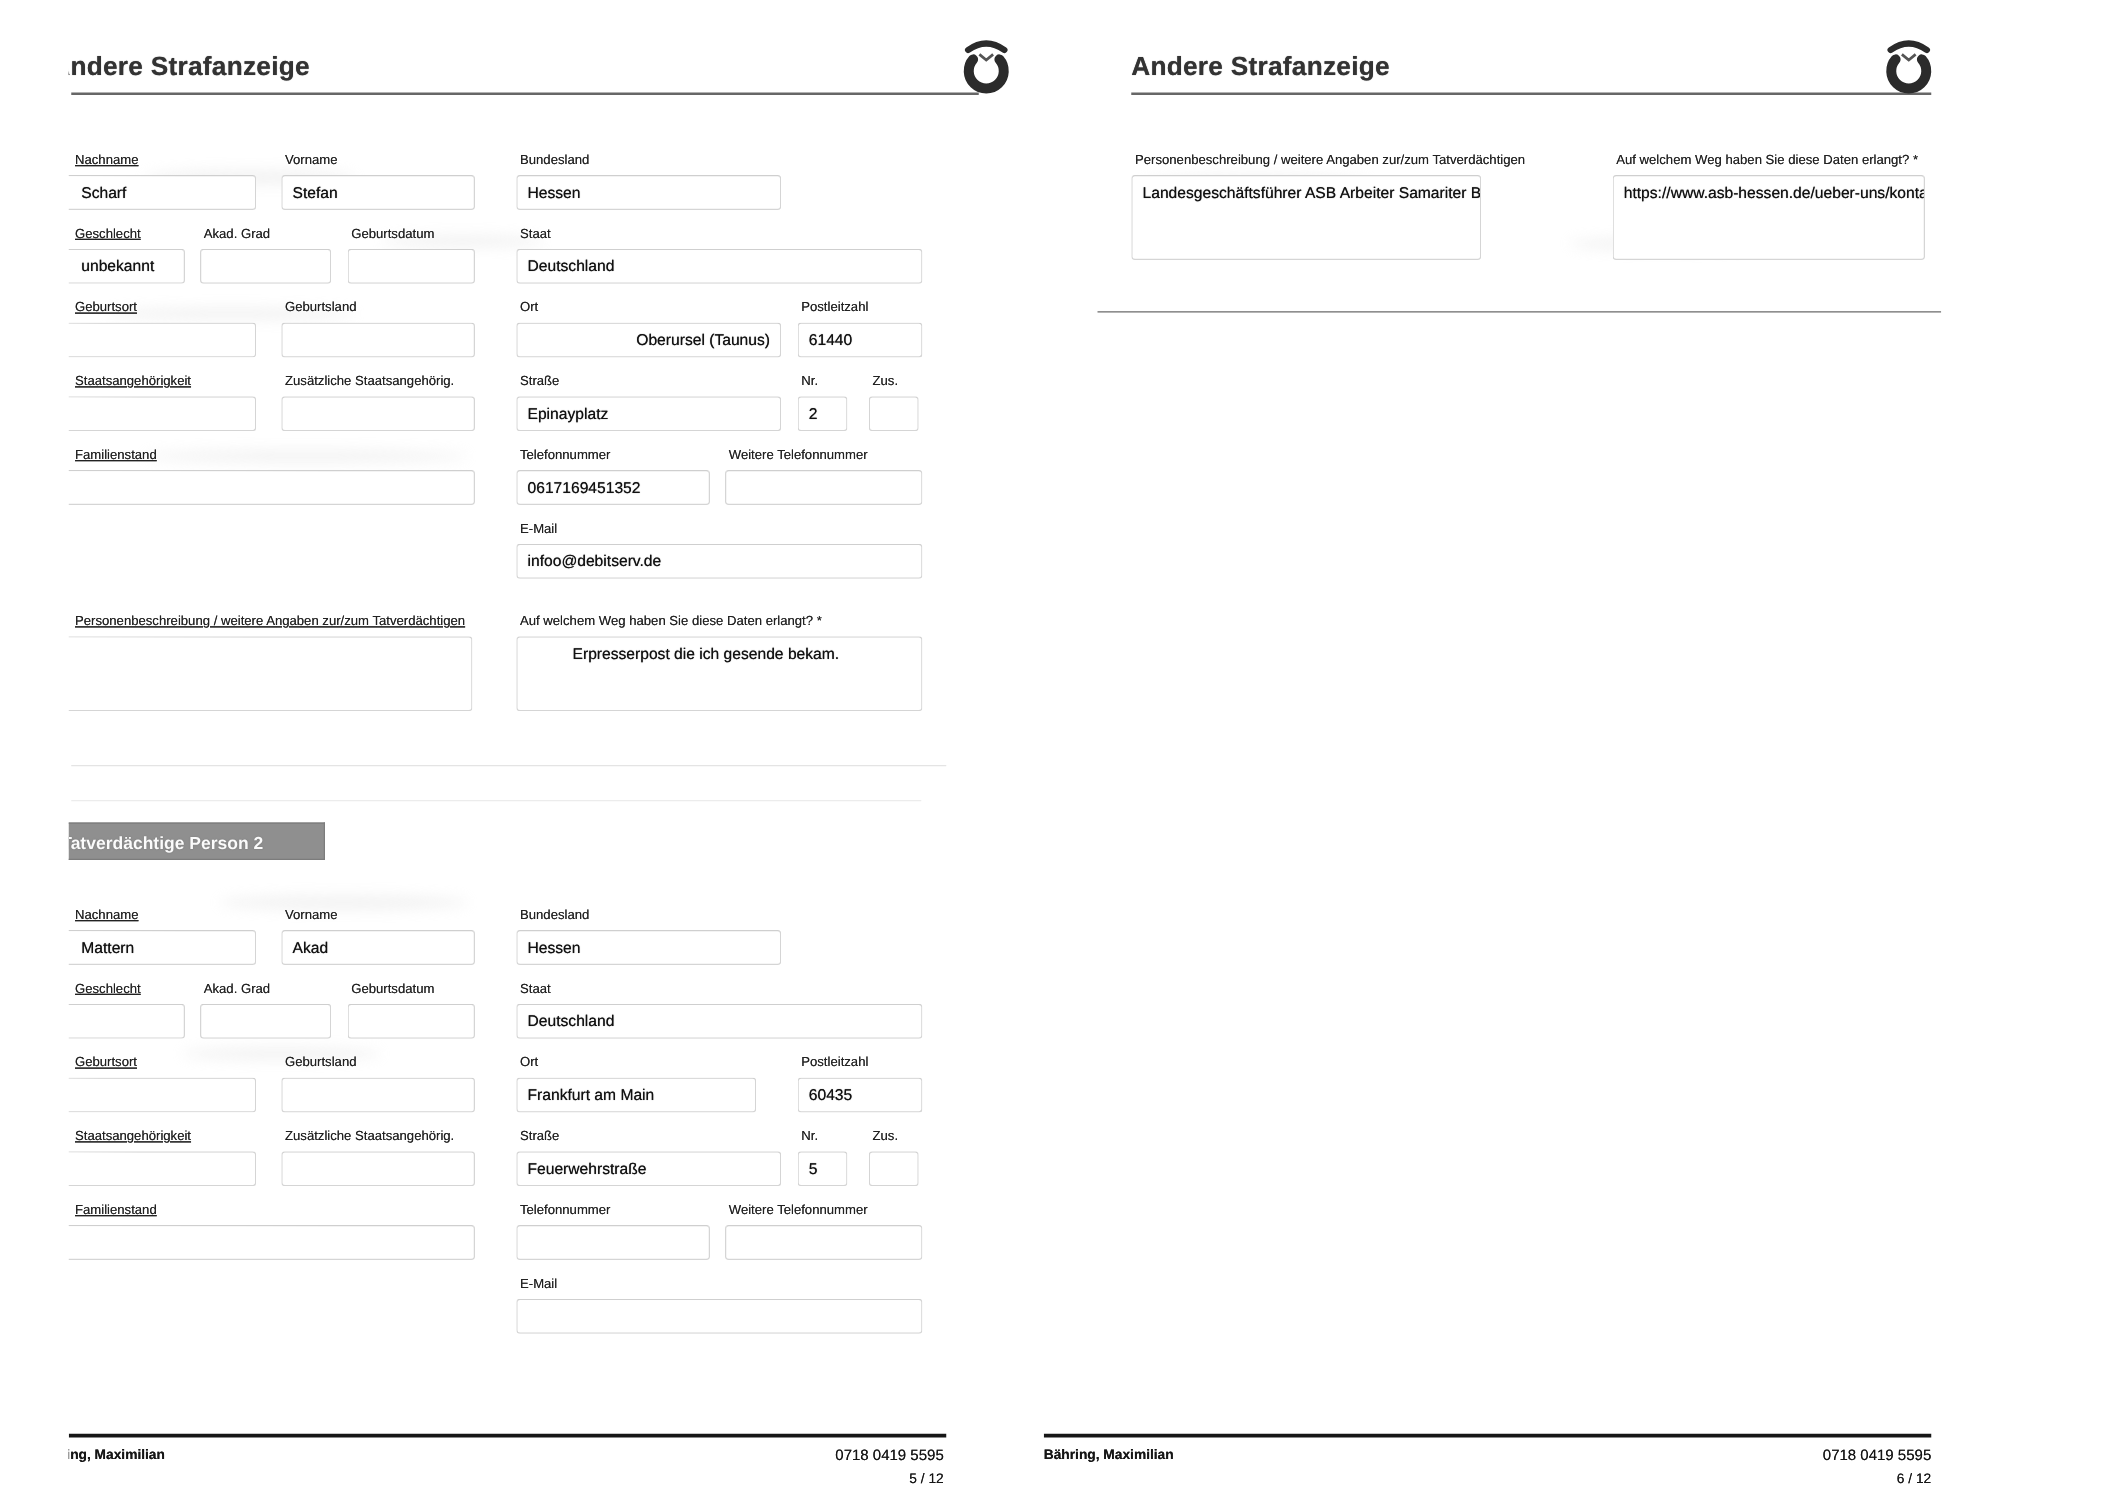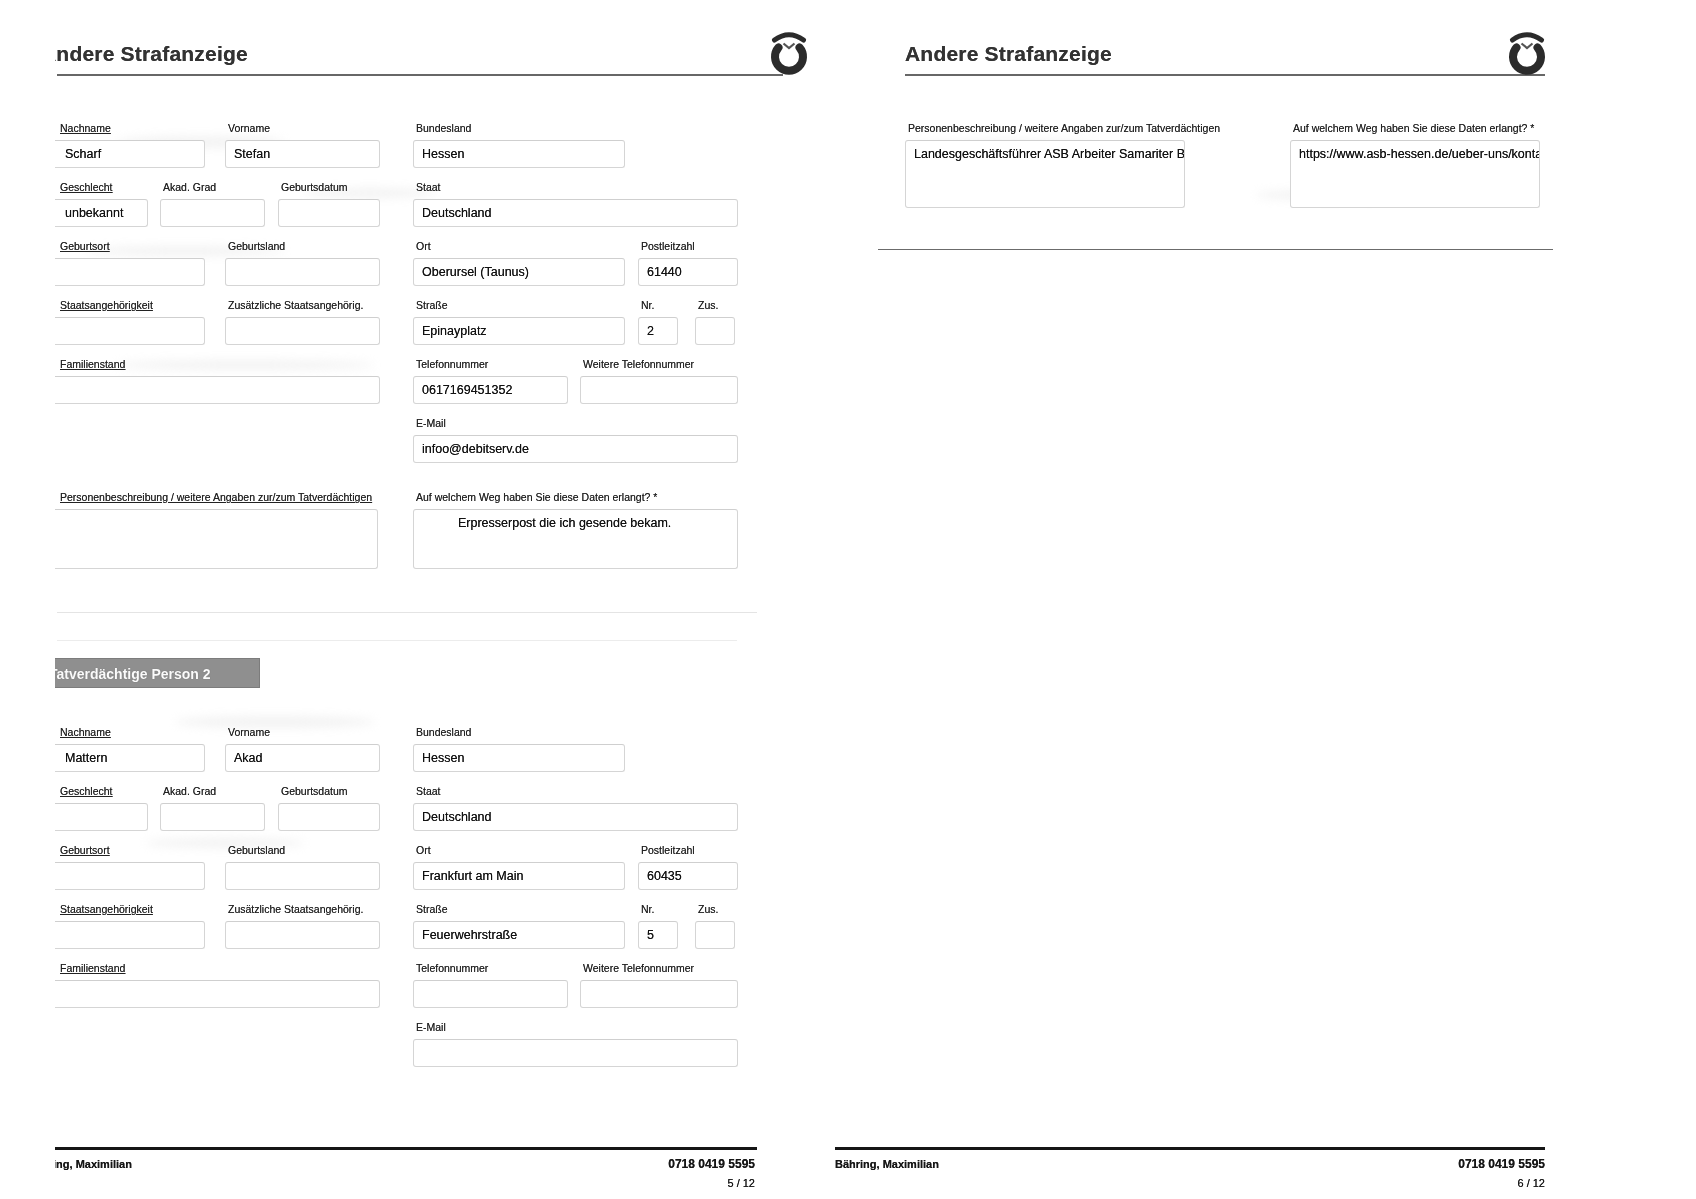--- a/index.html
+++ b/index.html
@@ -54,21 +54,21 @@
     line-height:30px;padding-left:3px;box-sizing:border-box;white-space:nowrap;
     text-shadow:0 0 1px #6a6a6a;border:1px solid #7c7c7c;border-left:none;
   }
 
   .foot-line{position:absolute;top:1147px;height:3px;background:#161616;}
   #pageL .foot-line{left:0;width:702px;}
   #pageR .foot-line{left:0;width:710px;}
   .foot-name{position:absolute;top:1158px;font-size:11px;font-weight:700;white-space:nowrap;text-shadow:0 0 .5px #333;}
   #pageL .foot-name{left:-27px;}
   #pageR .foot-name{left:0;}
-  .foot-ref{position:absolute;top:1157px;font-size:12px;font-weight:700;text-align:right;text-shadow:0 0 .5px #333;}
+  .foot-ref{position:absolute;top:1157px;font-size:12px;font-weight:400;text-align:right;text-shadow:0 0 .5px #333;}
   .foot-page{position:absolute;top:1177px;font-size:11px;font-weight:400;text-align:right;text-shadow:0 0 .5px #333;}
   #pageL .foot-ref,#pageL .foot-page{right:57px;}
   #pageR .foot-ref,#pageR .foot-page{right:8px;}
 
   .divline{position:absolute;height:1px;background:#6b6b6b;}
 
   .smudge{position:absolute;background:#d9d9d9;border-radius:50%;filter:blur(5px);opacity:.32;pointer-events:none;}
 </style>
 </head>
 <body>
@@ -126,21 +126,21 @@
     <div class="fg cutA" style="top:118px;">
       <div class="lbl">Geburtsort</div>
       <div class="box" style="width:163px;"></div>
     </div>
     <div class="fg" style="top:118px;left:168px;">
       <div class="lbl">Geburtsland</div>
       <div class="box" style="width:155px;"></div>
     </div>
     <div class="fg" style="top:118px;left:356px;">
       <div class="lbl">Ort</div>
-      <div class="box" style="width:212px;">Oberursel (Taunus)</div>
+      <div class="box" style="width:212px;text-align:right;">Oberursel (Taunus)</div>
     </div>
     <div class="fg" style="top:118px;left:581px;">
       <div class="lbl">Postleitzahl</div>
       <div class="box" style="width:100px;">61440</div>
     </div>
 
     <div class="fg cutA" style="top:177px;">
       <div class="lbl">Staatsangehörigkeit</div>
       <div class="box" style="width:163px;"></div>
     </div>
@@ -229,21 +229,21 @@
     <div class="fg cutA" style="top:118px;">
       <div class="lbl">Geburtsort</div>
       <div class="box" style="width:163px;"></div>
     </div>
     <div class="fg" style="top:118px;left:168px;">
       <div class="lbl">Geburtsland</div>
       <div class="box" style="width:155px;"></div>
     </div>
     <div class="fg" style="top:118px;left:356px;">
       <div class="lbl">Ort</div>
-      <div class="box" style="width:212px;">Frankfurt am Main</div>
+      <div class="box" style="width:192px;">Frankfurt am Main</div>
     </div>
     <div class="fg" style="top:118px;left:581px;">
       <div class="lbl">Postleitzahl</div>
       <div class="box" style="width:100px;">60435</div>
     </div>
 
     <div class="fg cutA" style="top:177px;">
       <div class="lbl">Staatsangehörigkeit</div>
       <div class="box" style="width:163px;"></div>
     </div>

